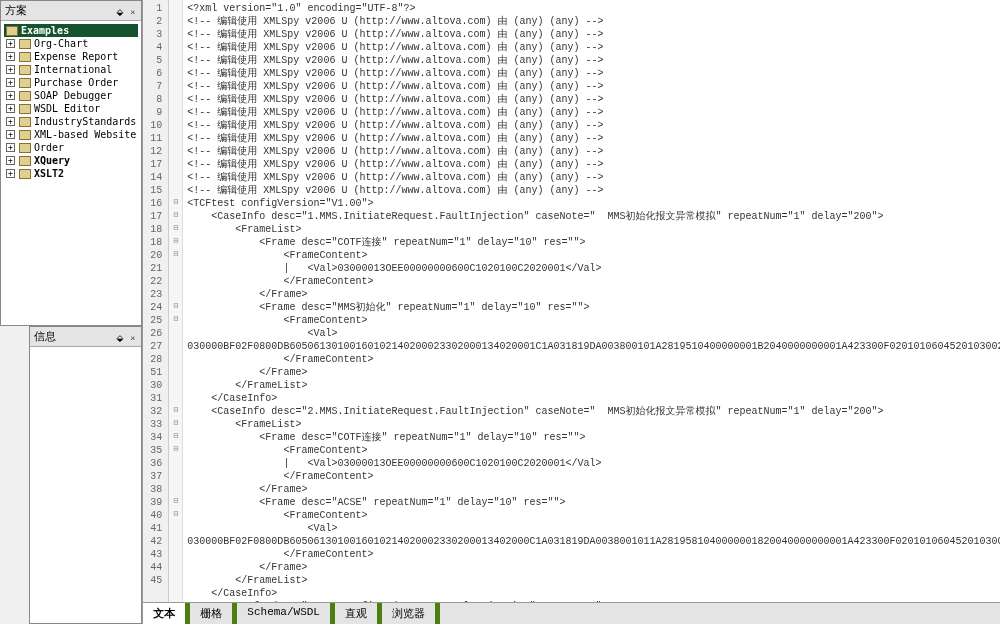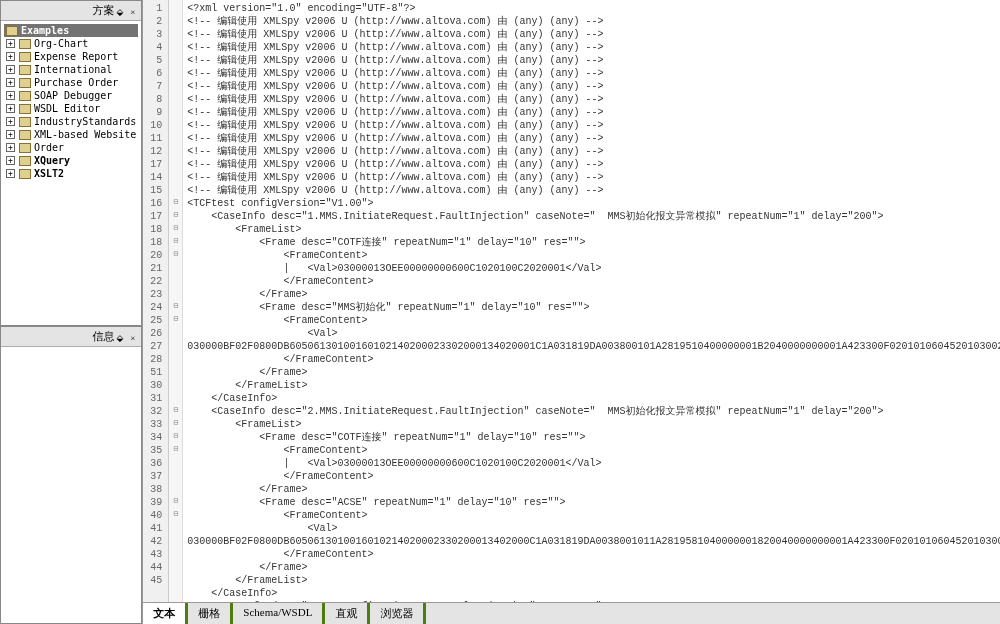--- a/index.html
+++ b/index.html
@@ -1,40 +1,40 @@
 <!DOCTYPE html>
 <html><head>
 <meta charset="utf-8">
 <style>
 * { margin: 0; padding: 0; box-sizing: border-box; }
 body { font-family: "SimSun", serif; font-size: 11px; background: #f0f0f0; width: 1000px; height: 624px; overflow: hidden; }
 .container { display: flex; width: 1000px; height: 624px; }
 .left { display: flex; flex-direction: column; width: 192px; border-right: 1px solid #999; }
 .center { flex: 1; display: flex; flex-direction: column; background: #fff; }
 .panel { display: flex; flex-direction: column; border: 1px solid #888; background: #fff; }
-.panel-header { display: flex; justify-content: flex-end; align-items: center; background: #e4e4e4; padding: 2px 4px; border-bottom: 1px solid #aaa; font-size: 11px; font-family: "SimSun", serif; }
+.panel-header { display: flex; justify-content: space-between; align-items: center; background: #e4e4e4; padding: 2px 4px; border-bottom: 1px solid #aaa; font-size: 11px; font-family: "SimSun", serif; }
 .panel-controls span { cursor: pointer; padding: 0 2px; font-size: 9px; }
 .panel-body { flex: 1; overflow: auto; background: #fff; font-size: 10px; }
 .tree { padding: 3px; }
 .tree-item { display: flex; align-items: center; padding: 1px 2px; font-size: 10px; font-family: "SimSun", monospace; }
-.tree-item.selected { background: #737373; color: #fff; }
+.tree-item.selected { background: #14532d; color: #fff; }
 .tree-expander { width: 9px; height: 9px; border: 1px solid #666; display: inline-flex; align-items: center; justify-content: center; margin-right: 4px; font-size: 8px; line-height: 1; cursor: pointer; background: #fff; color: #000; }
 .tree-icon { width: 12px; height: 10px; background: #e0d090; border: 1px solid #8a7030; margin-right: 3px; display: inline-block; }
 .code-area { display: flex; flex: 1; overflow: auto; font-family: "Courier New", monospace; font-size: 10px; line-height: 13px; background: #fff; }
 .gutter { background: #f0f0f0; color: #666; text-align: right; padding: 2px 4px 2px 2px; border-right: 1px solid #ccc; user-select: none; min-width: 26px; }
 .gutter div { padding-right: 2px; }
 .fold-col { background: #f6f6f6; width: 14px; border-right: 1px solid #ddd; color: #888; text-align: center; }
 .fold-col div { height: 13px; font-size: 8px; }
 .code { flex: 1; white-space: pre; padding: 2px 4px; color: #333; overflow-x: hidden; }
 .code div { height: 13px; overflow: hidden; }
 .tabs { display: flex; border-top: 1px solid #999; background: #e4e4e4; font-size: 11px; }
-.tab { padding: 3px 10px; border-right: 3px solid #4d7c0f; cursor: pointer; }
+.tab { padding: 3px 10px; border-right: 5px solid #4d7c0f; cursor: pointer; font-family: Liberation Mono, monospace; }
 .tab.active { background: #fff; font-weight: bold; }
 .left .panel:first-child { height: 326px; }
-.left .panel:last-child { flex: 1; }
+.left .panel:last-child { flex: 1; margin-left: 29px; }
 </style>
 </head>
 <body>
 
 <div class="container">
 
   <div class="left">
     <div class="panel">
       <div class="panel-header">
         <span>方案</span>

